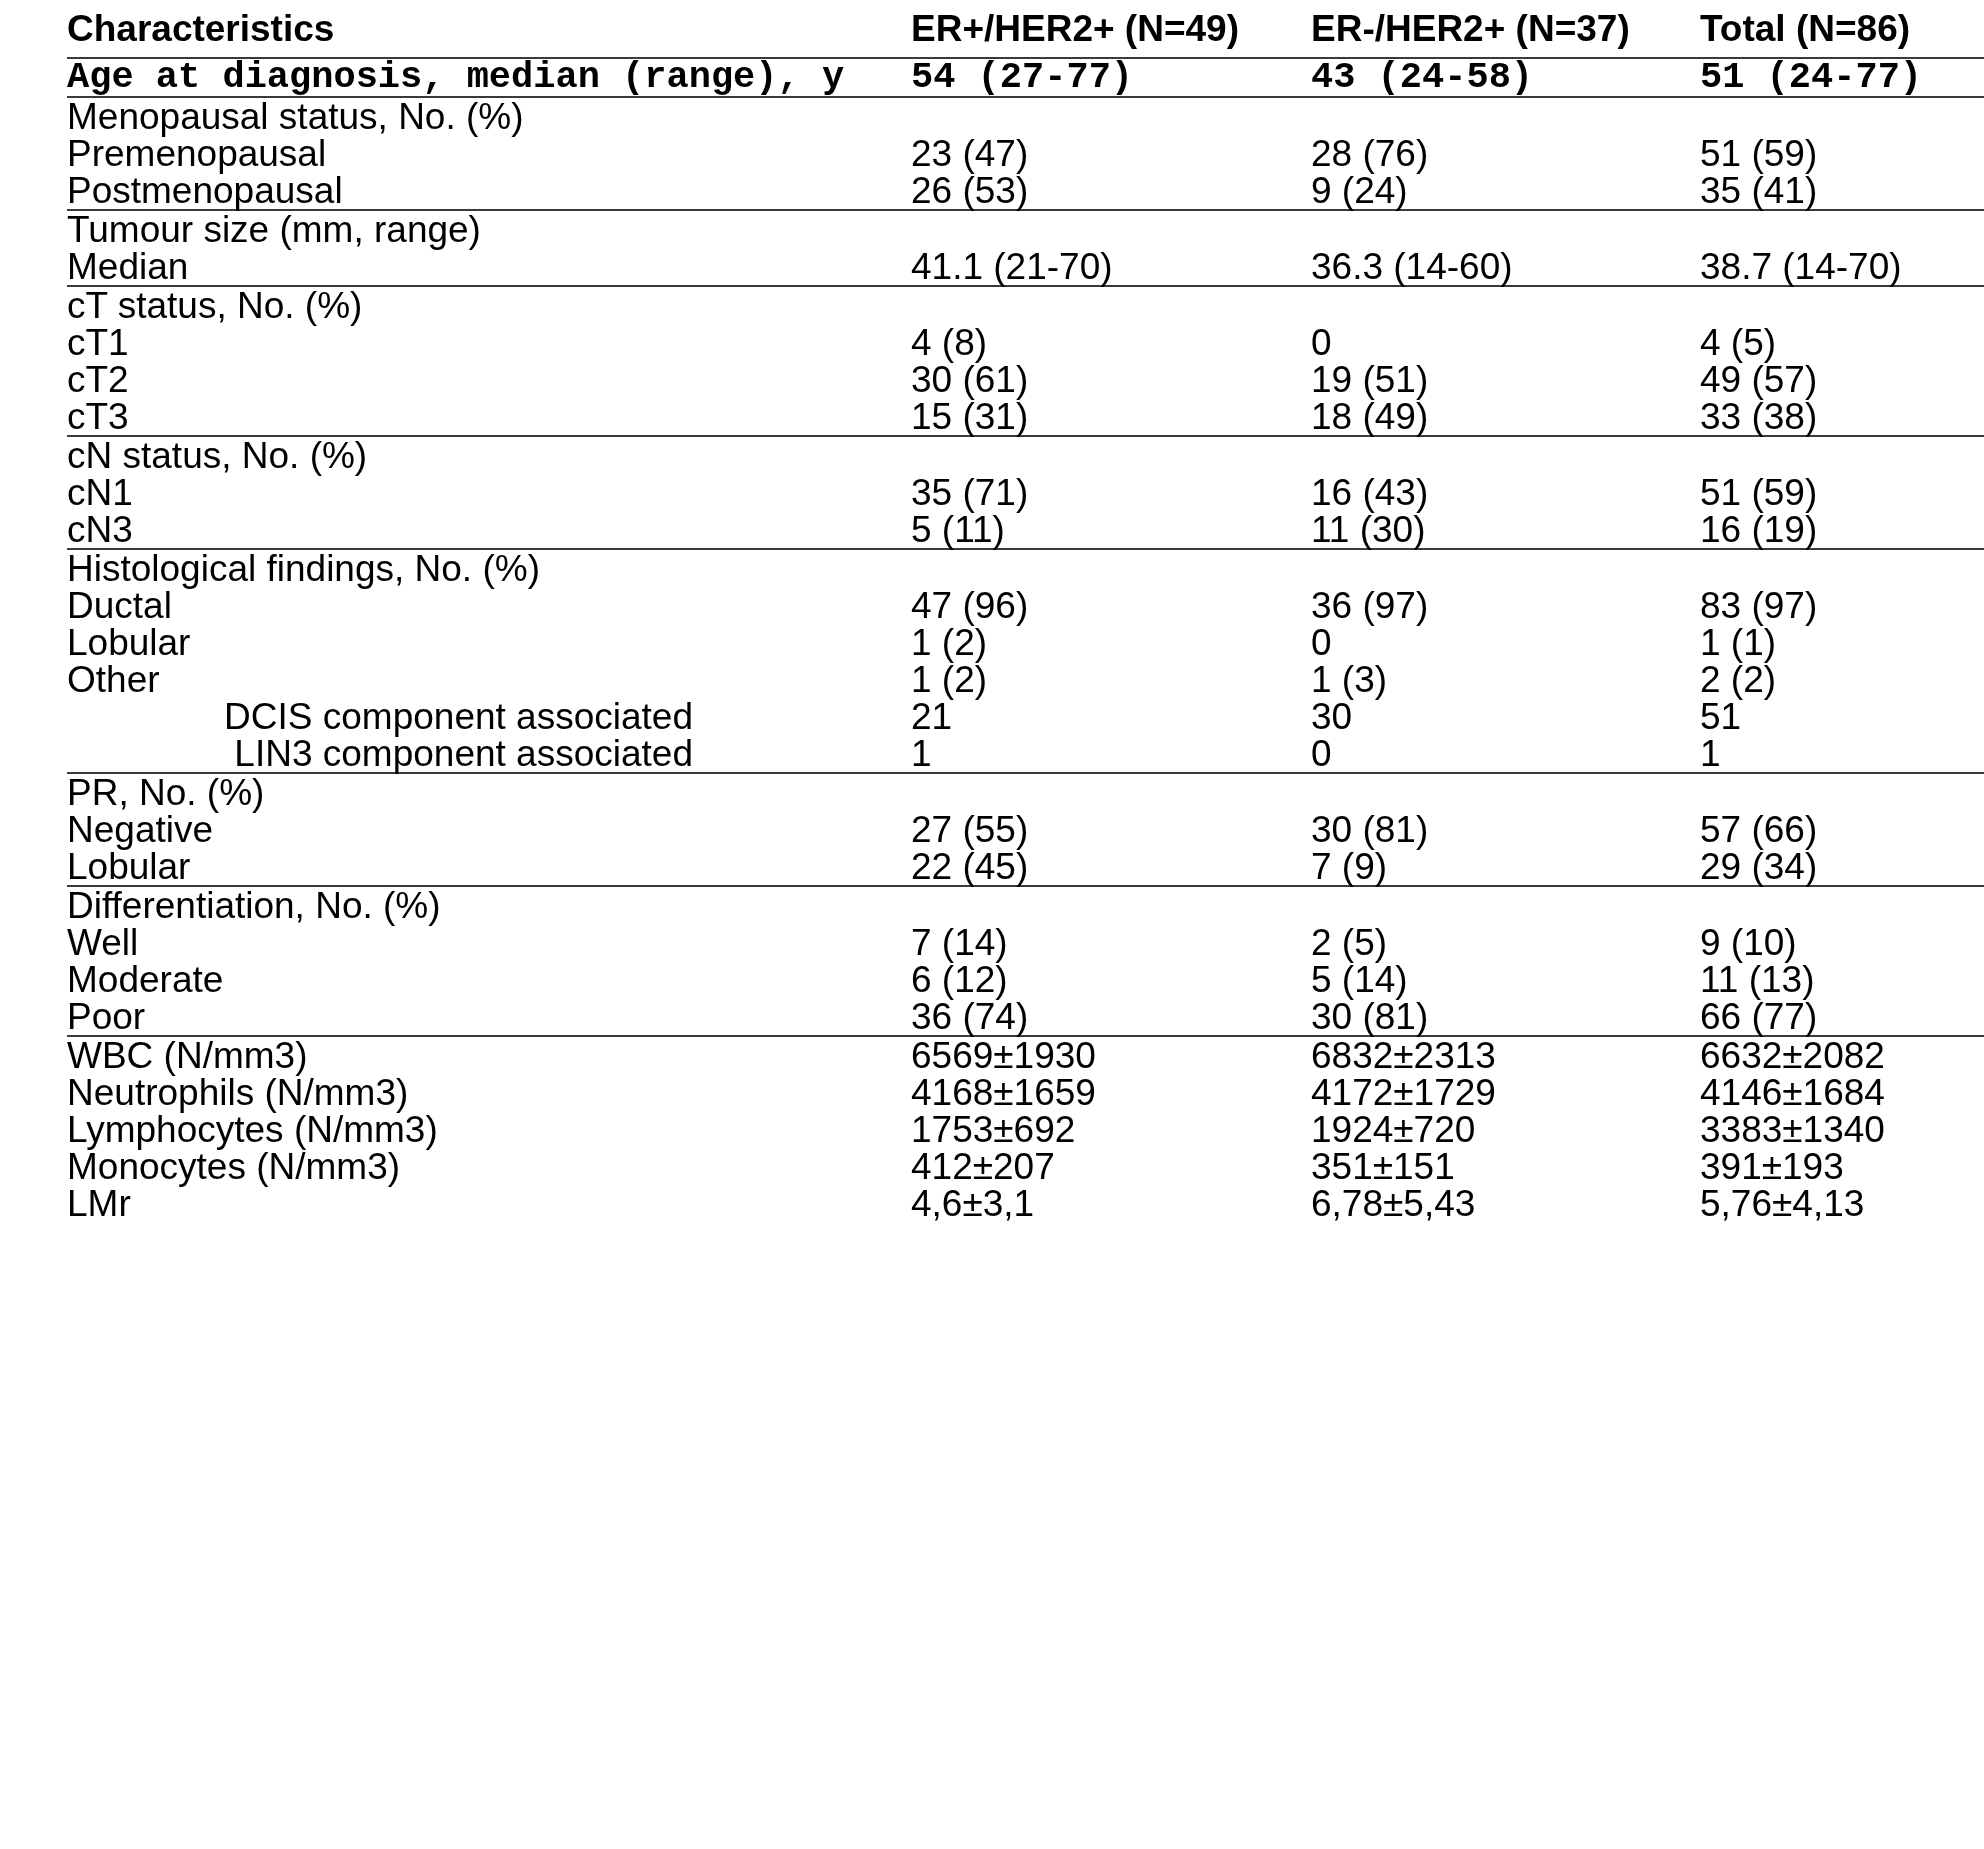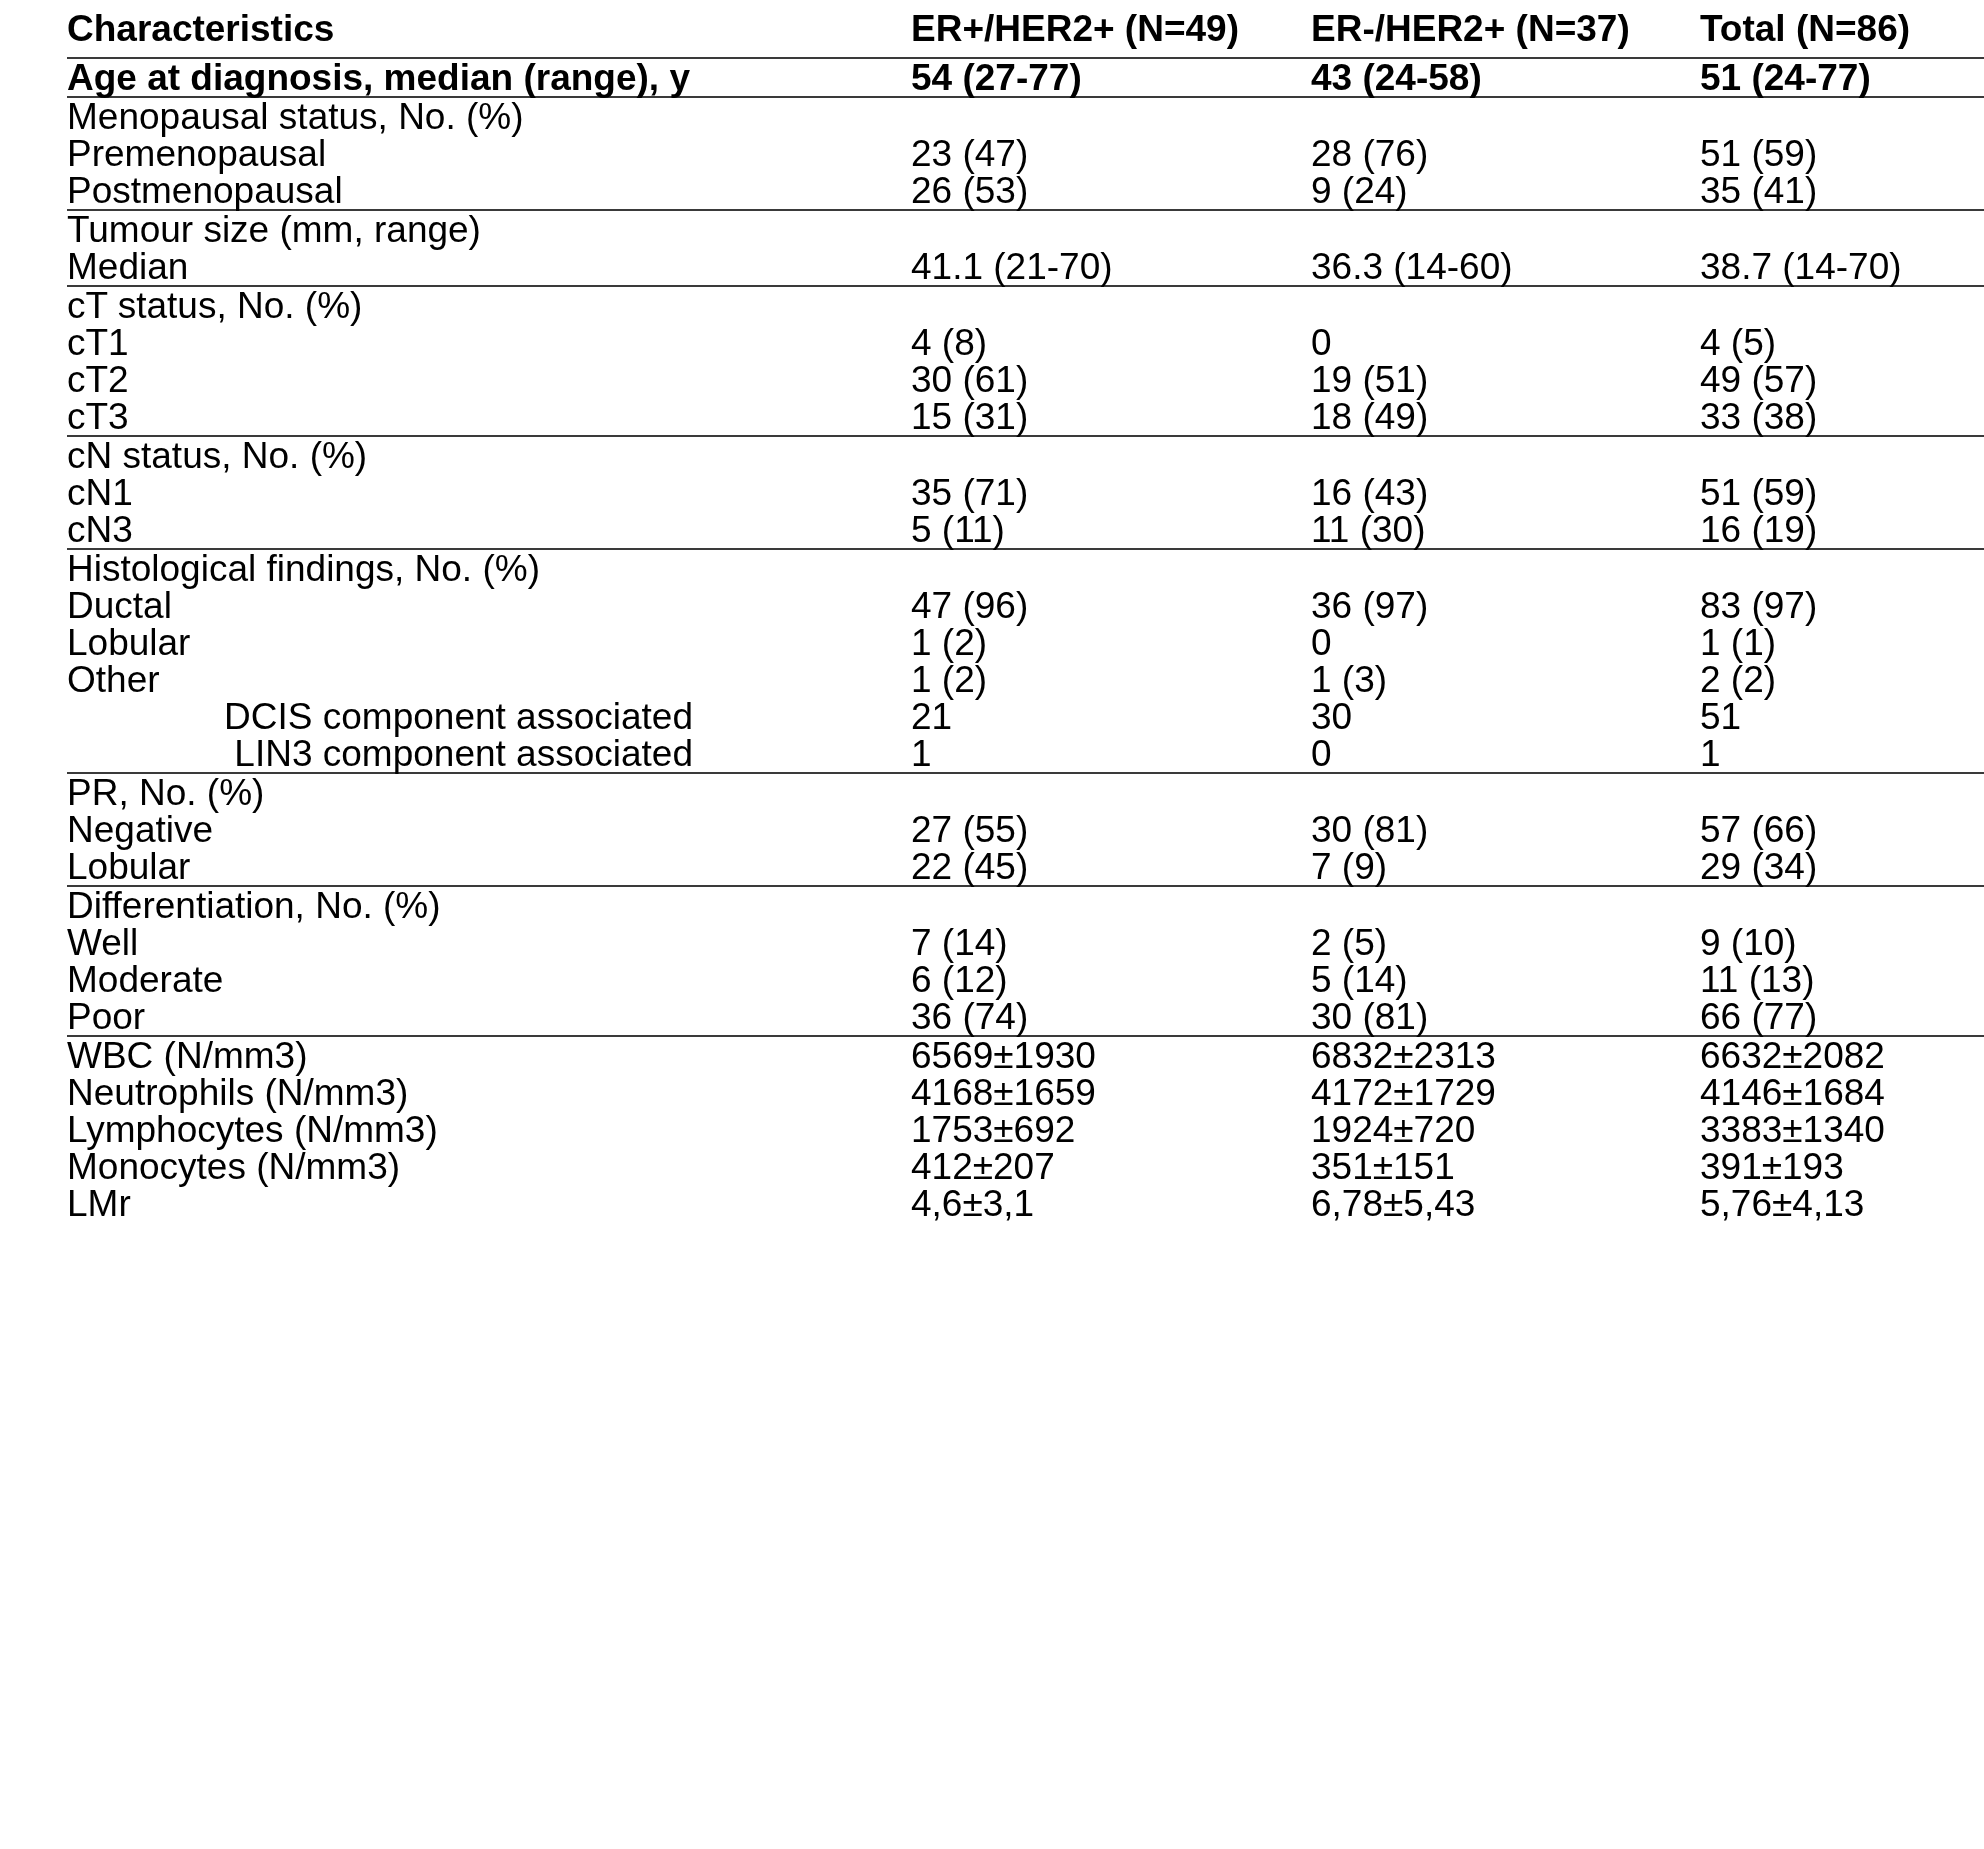--- a/index.html
+++ b/index.html
@@ -68,20 +68,21 @@
     padding-top: 8px;
     padding-bottom: 5.8px;
   }
 
   
   td.bold-label {
     font-weight: bold;
     font-size: 37px;
     padding-top: 8px;
     padding-bottom: 7px;
+    font-family: Liberation Mono, monospace;
   }
 
   
   td.ind1 { padding-left: 75px; }
 
   
   td.ind-deep {
     padding-left: 145px;
     text-align: left;
   }

